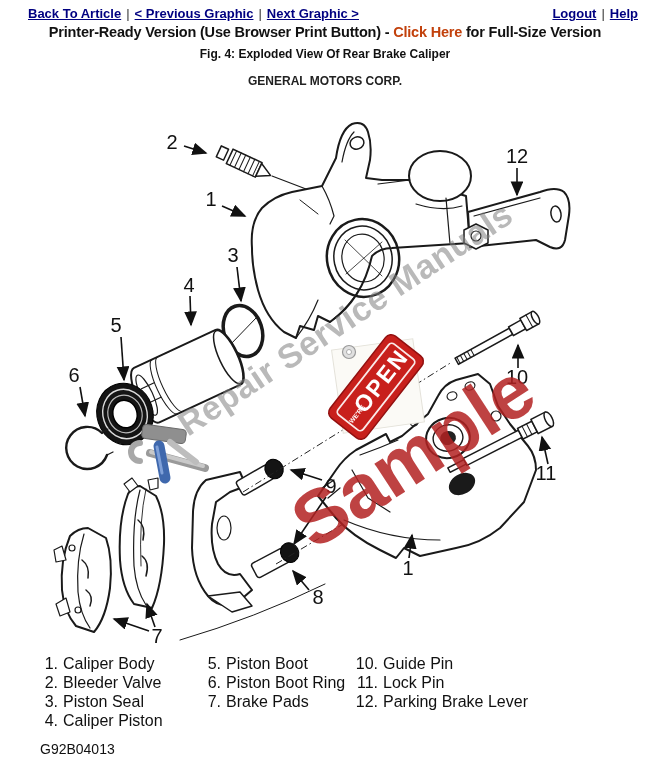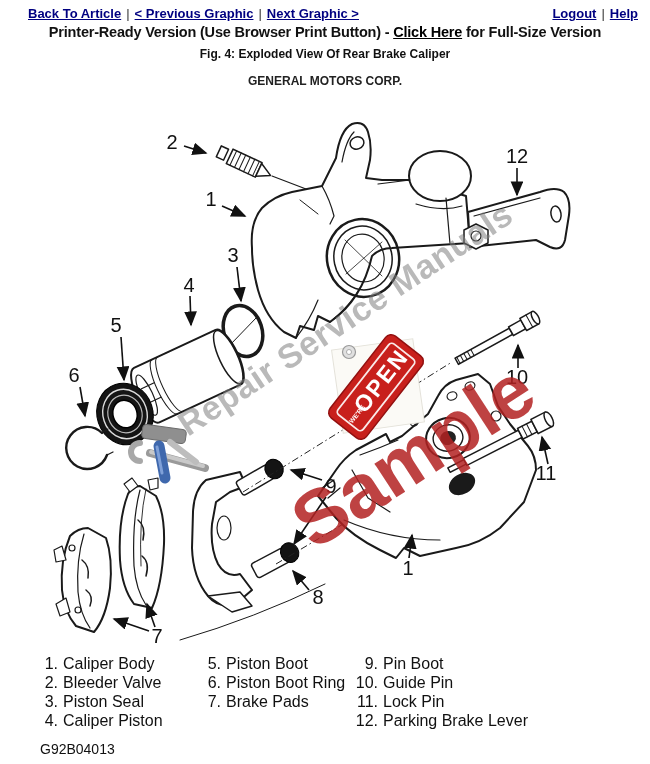--- a/index.html
+++ b/index.html
@@ -7,21 +7,21 @@
         font-family:"Liberation Sans",sans-serif;overflow:hidden;}
   
   .topnav{position:absolute;top:6px;left:0;right:0;height:18px;
           font-size:13px;font-weight:bold;z-index:3;white-space:nowrap;}
   .nav-left{position:absolute;left:28px;top:0;}
   .nav-right{position:absolute;right:12px;top:0;}
   .navlink{color:#000080;text-decoration:underline;cursor:pointer;}
   .sep{color:#333;font-weight:normal;margin:0 5px;}
   .printer-line{position:absolute;top:24px;left:0;width:100%;text-align:center;
                 font-size:14.5px;font-weight:bold;color:#111;letter-spacing:-0.2px;z-index:3;}
-  .printer-line .hlink{color:#000000;text-decoration:underline;cursor:pointer;}
+  .printer-line .hlink{color:#c2410c;cursor:pointer;}
   .fig-caption{position:absolute;top:47px;left:0;width:100%;text-align:center;
                font-size:12px;font-weight:bold;color:#111;z-index:3;}
   .company{position:absolute;top:74px;left:0;width:100%;text-align:center;
            font-size:12px;font-weight:bold;color:#222;z-index:3;}
   
   svg.diagram{position:absolute;left:0;top:0;z-index:1;}
   .ln{stroke:#1a1a1a;fill:none;stroke-linecap:round;stroke-linejoin:round;}
   .lnf{stroke:#1a1a1a;fill:#ffffff;stroke-linejoin:round;}
   .callout-num{font-family:"Liberation Sans",sans-serif;font-size:20px;fill:#111;}
   
@@ -265,21 +265,20 @@
       <div class="part-row"><span class="pnum">2.</span><span>Bleeder Valve</span></div>
       <div class="part-row"><span class="pnum">3.</span><span>Piston Seal</span></div>
       <div class="part-row"><span class="pnum">4.</span><span>Caliper Piston</span></div>
     </div>
     <div class="pcol pcol2">
       <div class="part-row"><span class="pnum">5.</span><span>Piston Boot</span></div>
       <div class="part-row"><span class="pnum">6.</span><span>Piston Boot Ring</span></div>
       <div class="part-row"><span class="pnum">7.</span><span>Brake Pads</span></div>
     </div>
     <div class="pcol pcol3">
-      <div class="part-row"><span class="pnum">9.</span><span>Pin Boot</span></div>
       <div class="part-row"><span class="pnum">10.</span><span>Guide Pin</span></div>
       <div class="part-row"><span class="pnum">11.</span><span>Lock Pin</span></div>
       <div class="part-row"><span class="pnum">12.</span><span>Parking Brake Lever</span></div>
     </div>
   </div>
 
   <div class="figcode">G92B04013</div>
 
 </div>
 

